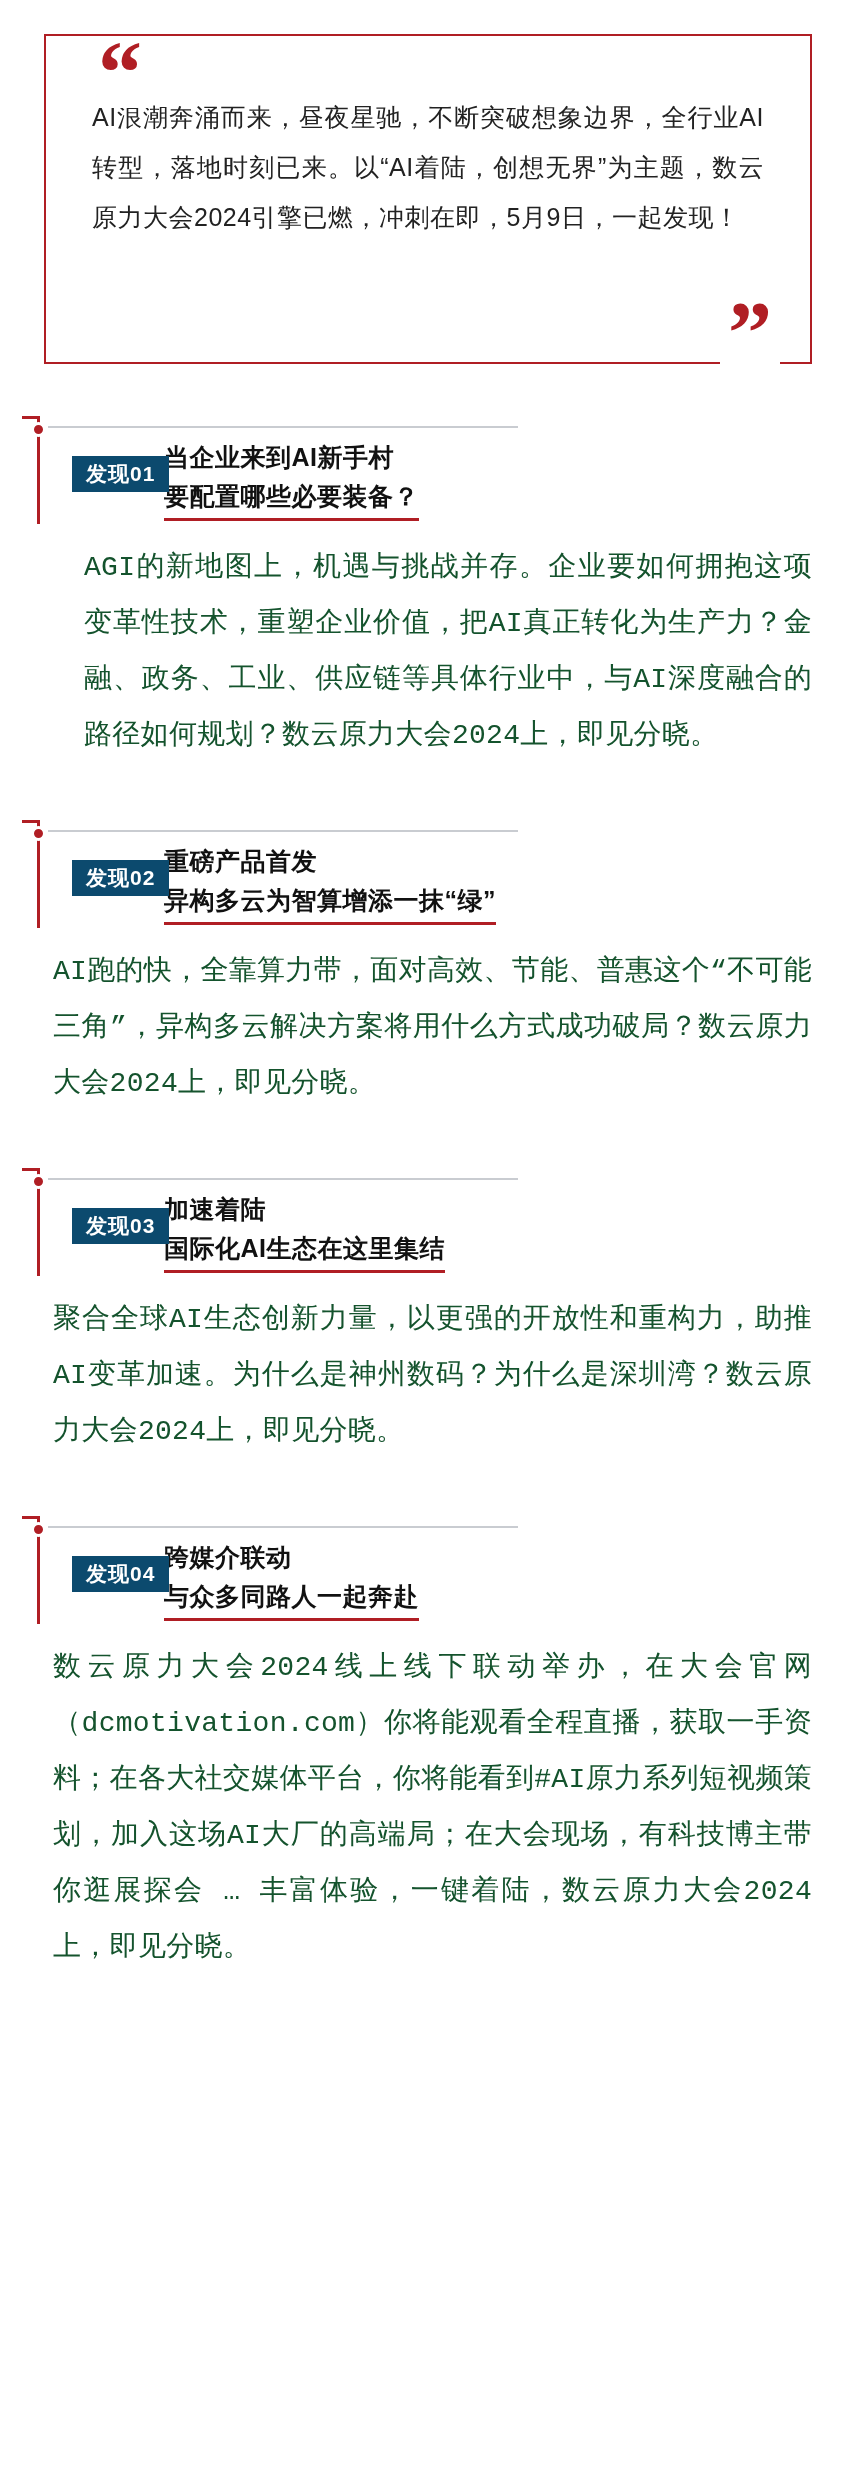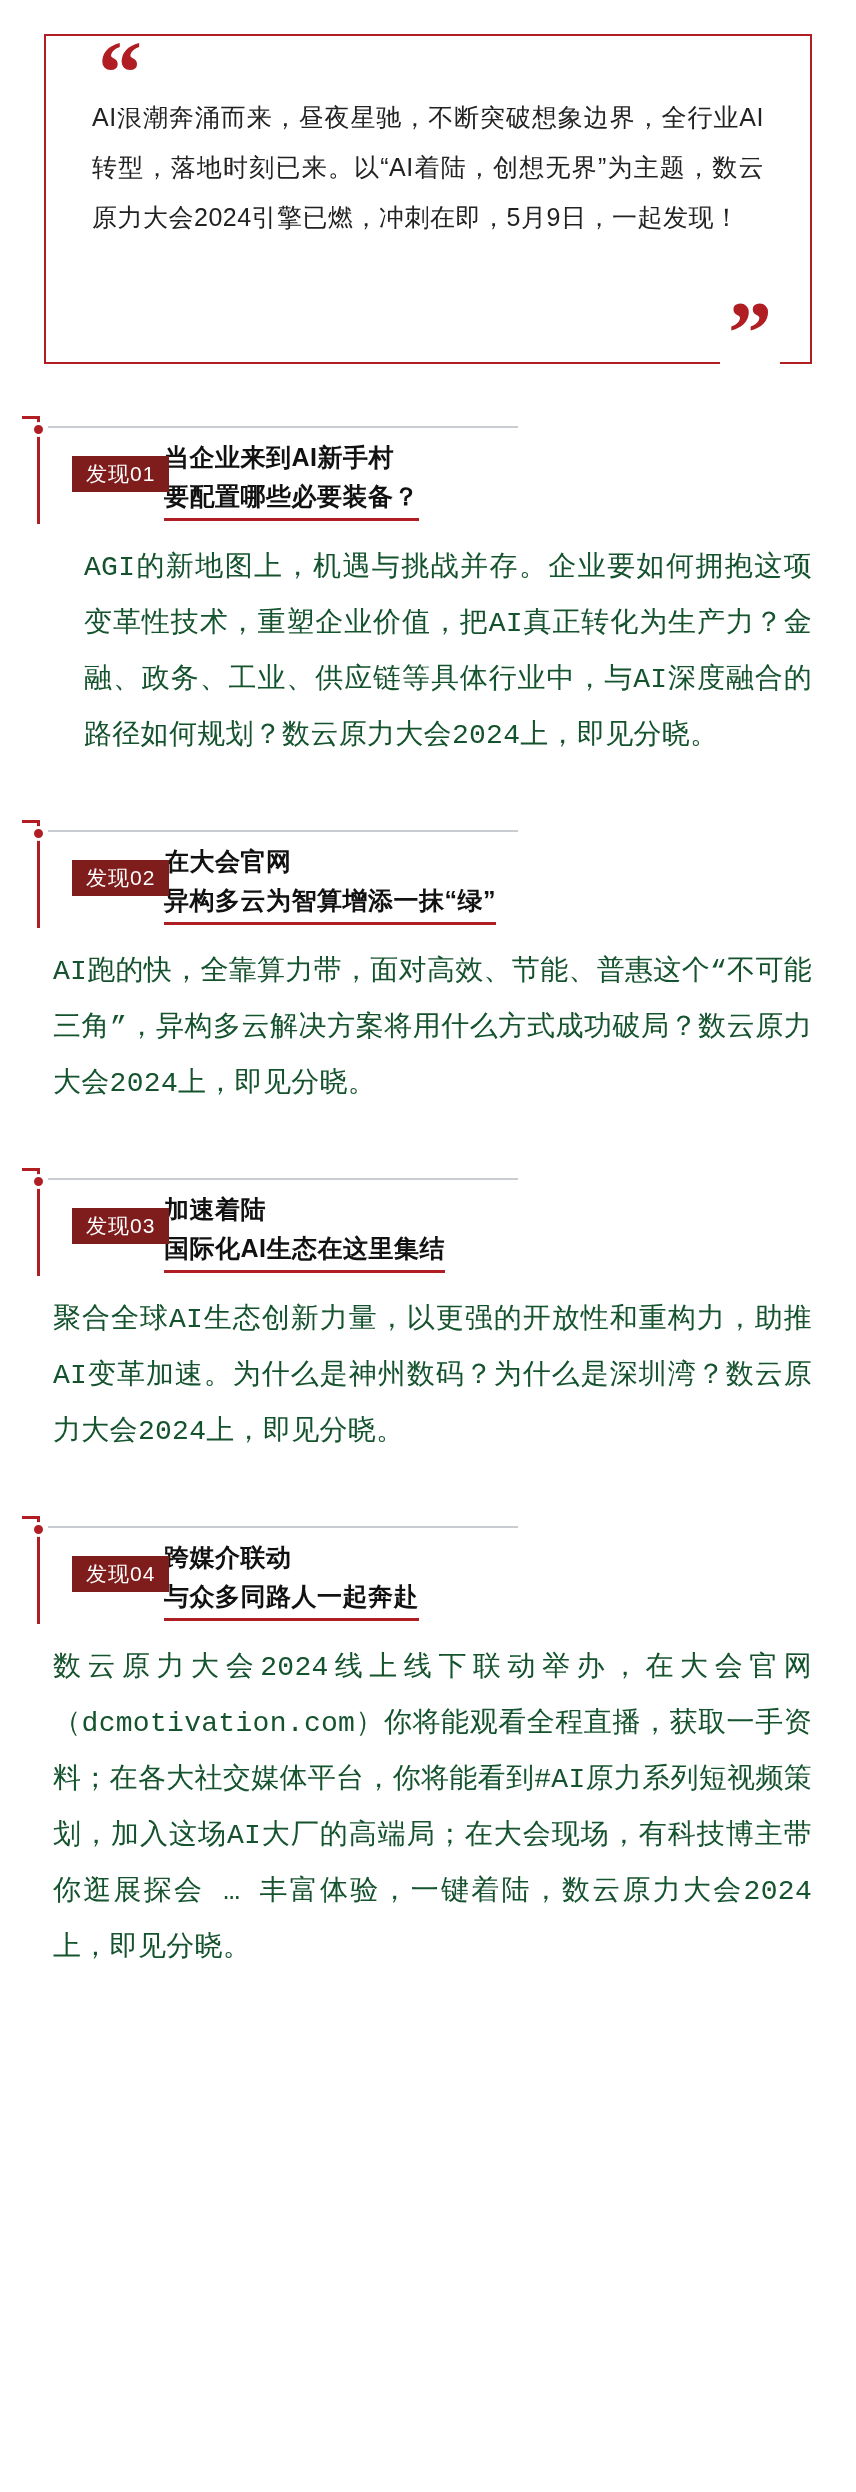--- a/index.html
+++ b/index.html
@@ -122,24 +122,24 @@
     left: 4px;
     top: 0;
     width: 470px;
     height: 2px;
     background: #c9ccd1;
   }
   .badge {
     position: absolute;
     left: 28px;
     top: 30px;
-    background: #7f1d1d;
+    background: #0c4a6e;
     color: #ffffff;
     font-size: 21px;
-    font-weight: 400;
+    font-weight: 700;
     letter-spacing: 1px;
     padding: 7px 14px 8px 14px;
     line-height: 1;
     white-space: nowrap;
   }
   .titles {
     margin-left: 120px;
     padding-top: 12px;
   }
   .title-line {
@@ -199,21 +199,21 @@
   <div class="section">
     <div class="section-head">
       <div class="marker">
         <span class="dash"></span>
           <span class="vline"></span>
           <span class="dot"></span>
       </div>
       <div class="head-rule"></div>
       <div class="badge">发现02</div>
       <div class="titles">
-        <div class="title-line">在大会官网</div>
+        <div class="title-line">重磅产品首发</div>
         <div><span class="title-line underlined">异构多云为智算增添一抹“绿”</span></div>
       </div>
     </div>
     <p class="body-text indent-0">AI跑的快，全靠算力带，面对高效、节能、普惠这个“不可能三角”，异构多云解决方案将用什么方式成功破局？数云原力大会2024上，即见分晓。</p>
   </div>
 
   <div class="section">
     <div class="section-head">
       <div class="marker">
         <span class="dash"></span>

